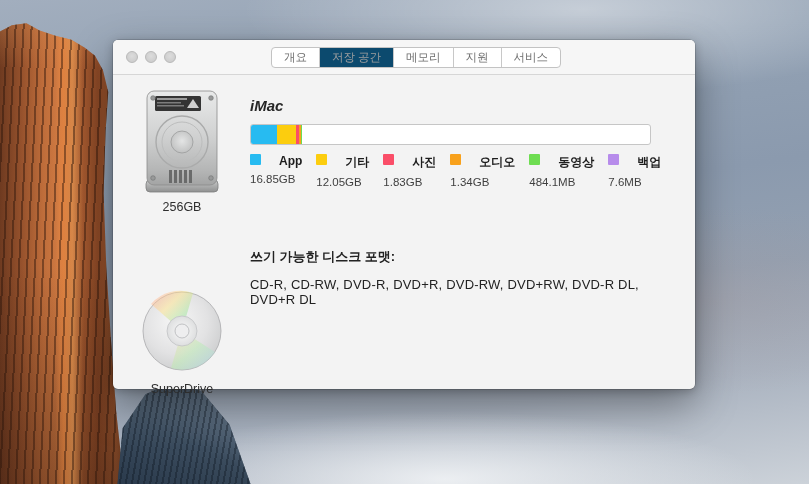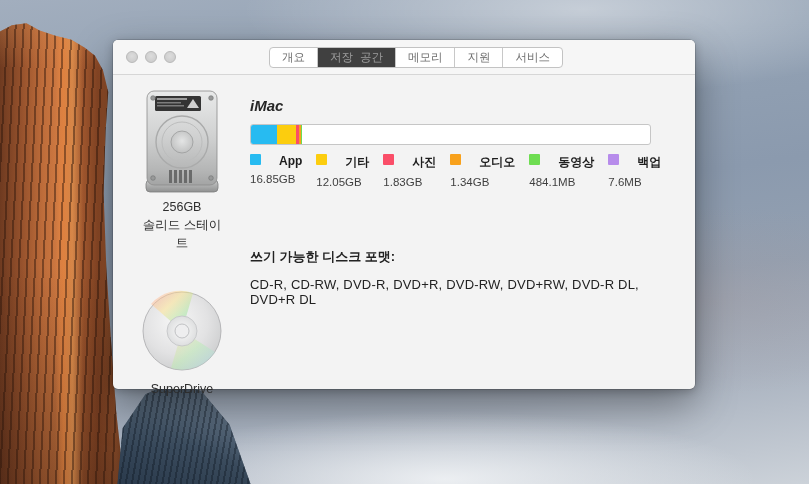--- a/index.html
+++ b/index.html
@@ -39,21 +39,21 @@
   .traffic { position:absolute; left:13px; top:0; height:100%; display:flex; align-items:center; gap:7px; }
   .tl-btn { width:12px; height:12px; border-radius:50%;
     background:radial-gradient(circle at 50% 40%, #dcdcdc, #c8c8c8); border:0.5px solid #b9b9b9; }
 
   
   .tabs { margin:0 auto; display:flex; background:#fff; border:1px solid #c3c3c3; border-radius:4px;
     overflow:hidden; height:21px; }
   .tab { display:flex; align-items:center; padding:0 12px; font-size:11.5px; color:#6d6d6d;
     border-left:1px solid #c8c8c8; cursor:default; white-space:nowrap; }
   .tab:first-child { border-left:none; }
-  .tab.active { background:#404040; color:#9f9f9f;font-family:Liberation Mono, monospace; }
+  .tab.active { background:#0c4a6e; color:#9f9f9f; }
 
   
   .content { position:relative; height:313px; }
   .left-col { position:absolute; left:0; top:0; width:137px; }
 
   .hdd-wrap { position:absolute; left:24px; top:15px; width:90px; text-align:center; }
   .drive-label { font-size:12.5px; line-height:18px; color:#2e2e2e; }
 
   .disc-wrap { position:absolute; left:19px; top:215px; width:100px; text-align:center; }
   .disc-label { margin-top:6px; font-size:12.5px; color:#2e2e2e; }
@@ -140,21 +140,20 @@
           <g fill="#6a6b6b">
             <rect x="26" y="80" width="3" height="13"></rect>
               <rect x="31" y="80" width="3" height="13"></rect>
             <rect x="36" y="80" width="3" height="13"></rect>
               <rect x="41" y="80" width="3" height="13"></rect>
             <rect x="46" y="80" width="3" height="13"></rect>
           </g>
         </svg>
         <div class="drive-label">
           <div>256GB</div>
-          <div>솔리드 스테이트</div>
         </div>
       </div>
 
       <div class="disc-wrap">
         <svg width="82" height="82" viewBox="0 0 82 82">
           <defs>
             <radialGradient id="disc" cx="0.42" cy="0.38" r="0.75">
               <stop offset="0" stop-color="#f6f6f6"></stop>
                 <stop offset="0.55" stop-color="#e2e2e3"></stop>
               <stop offset="0.85" stop-color="#cfd0d1"></stop>

